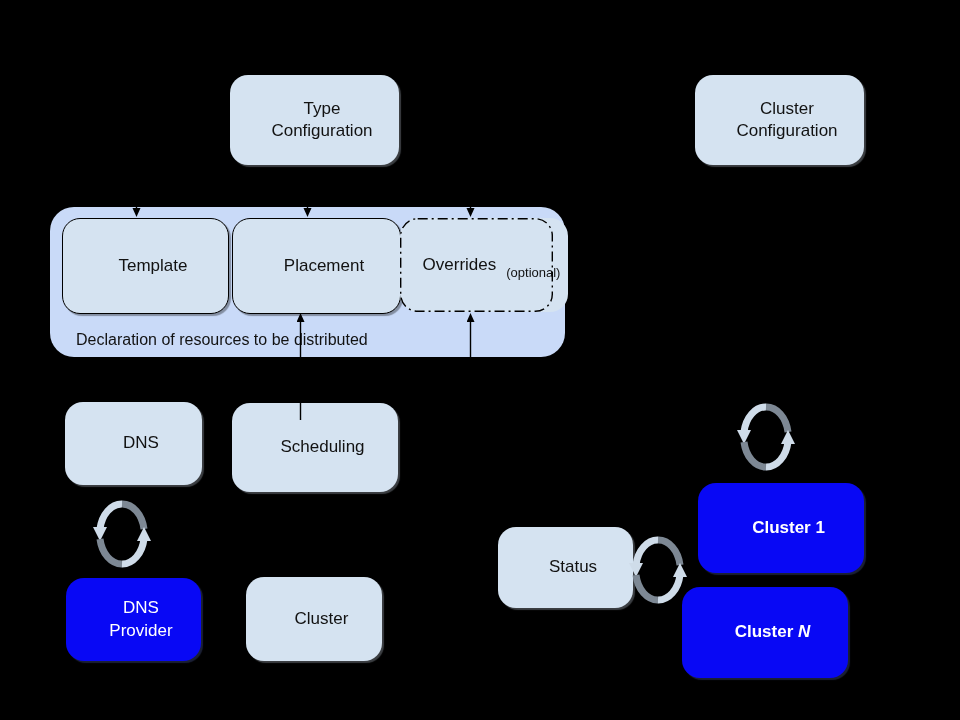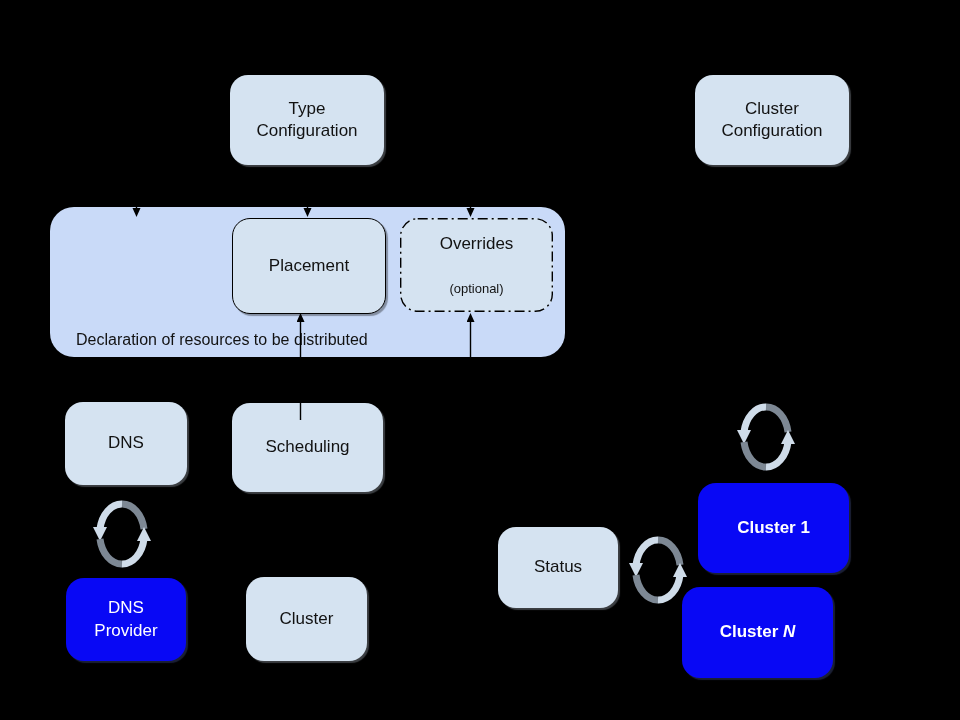--- a/index.html
+++ b/index.html
@@ -18,20 +18,21 @@
     display: flex;
     align-items: center;
     justify-content: center;
     text-align: center;
     border-radius: 18px;
     background: var(--node-fill, #d5e3f1);
     color: var(--node-text, #111);
     font-size: 17px;
     line-height: 1.3;
     box-shadow: 2px 2px 1px rgba(150,158,168,0.40);
+    padding-left: 15px;
   }
   .box .lbl { white-space: pre-line; }
   .box.bordered {
     border: 1.4px solid var(--node-border, #000);
     box-shadow: 2px 2px 1px rgba(0,0,0,0.35);
   }
   .box.no-border { box-shadow: none; }
   .box.blue {
     background: var(--blue-fill, #0808f5);
     color: var(--blue-text, #fff);
@@ -51,21 +52,21 @@
     left: 76px; top: 331px;
     font-size: 16px;
     color: var(--node-text, #111);
   }
   .sub { font-size: 13px; display: block; margin-top: 16px; }
   
   #type-config      { left:230px; top:75px;  width:154px; height:90px; }
   #cluster-config   { left:695px; top:75px;  width:154px; height:90px; }
   #template         { left:62px;  top:218px; width:150px; height:94px; }
   #placement        { left:232px; top:218px; width:152px; height:94px; }
-  #overrides        { left:400px; top:218px; width:153px; height:94px; flex-direction:column;gap:10px; }
+  #overrides        { left:400px; top:218px; width:153px; height:94px; flex-direction:row;gap:10px; }
   #dns              { left:65px;  top:402px; width:122px; height:83px; }
   #scheduling       { left:232px; top:403px; width:151px; height:89px;align-items:center; }
   #propagation      { left:696px; top:299px; width:153px; height:91px; }
   #status           { left:498px; top:527px; width:120px; height:81px; }
   #cluster-1        { left:698px; top:483px; width:151px; height:90px; }
   #cluster-n        { left:682px; top:587px; width:151px; height:91px; }
   #dns-provider     { left:66px;  top:578px; width:120px; height:83px; }
   #policy           { left:246px; top:577px; width:121px; height:84px; }
 
   svg.overlay {
@@ -101,20 +102,23 @@
 
   <div class="box" id="type-config">
     <span class="lbl">Type
 Configuration</span>
   </div>
   <div class="box" id="cluster-config">
     <span class="lbl">Cluster
 Configuration</span>
   </div>
 
+  <div class="box bordered" id="template">
+    <span class="lbl">Template</span>
+  </div>
   <div class="box bordered" id="placement">
     <span class="lbl">Placement</span>
   </div>
   <div class="box no-border" id="overrides">
     <span class="lbl">Overrides</span>
     <span class="sub">(optional)</span>
   </div>
 
   <div class="box" id="dns">
     <span class="lbl">DNS</span>

